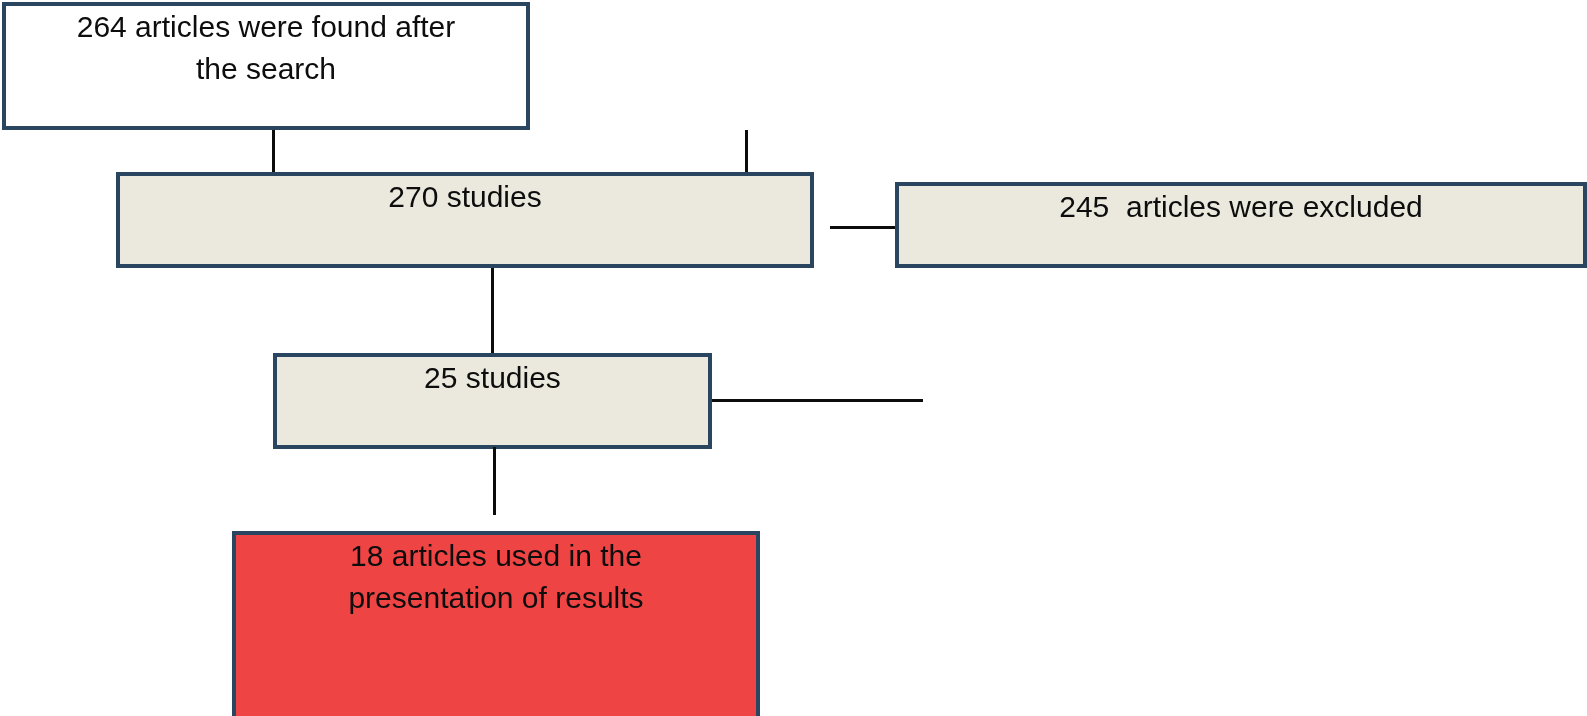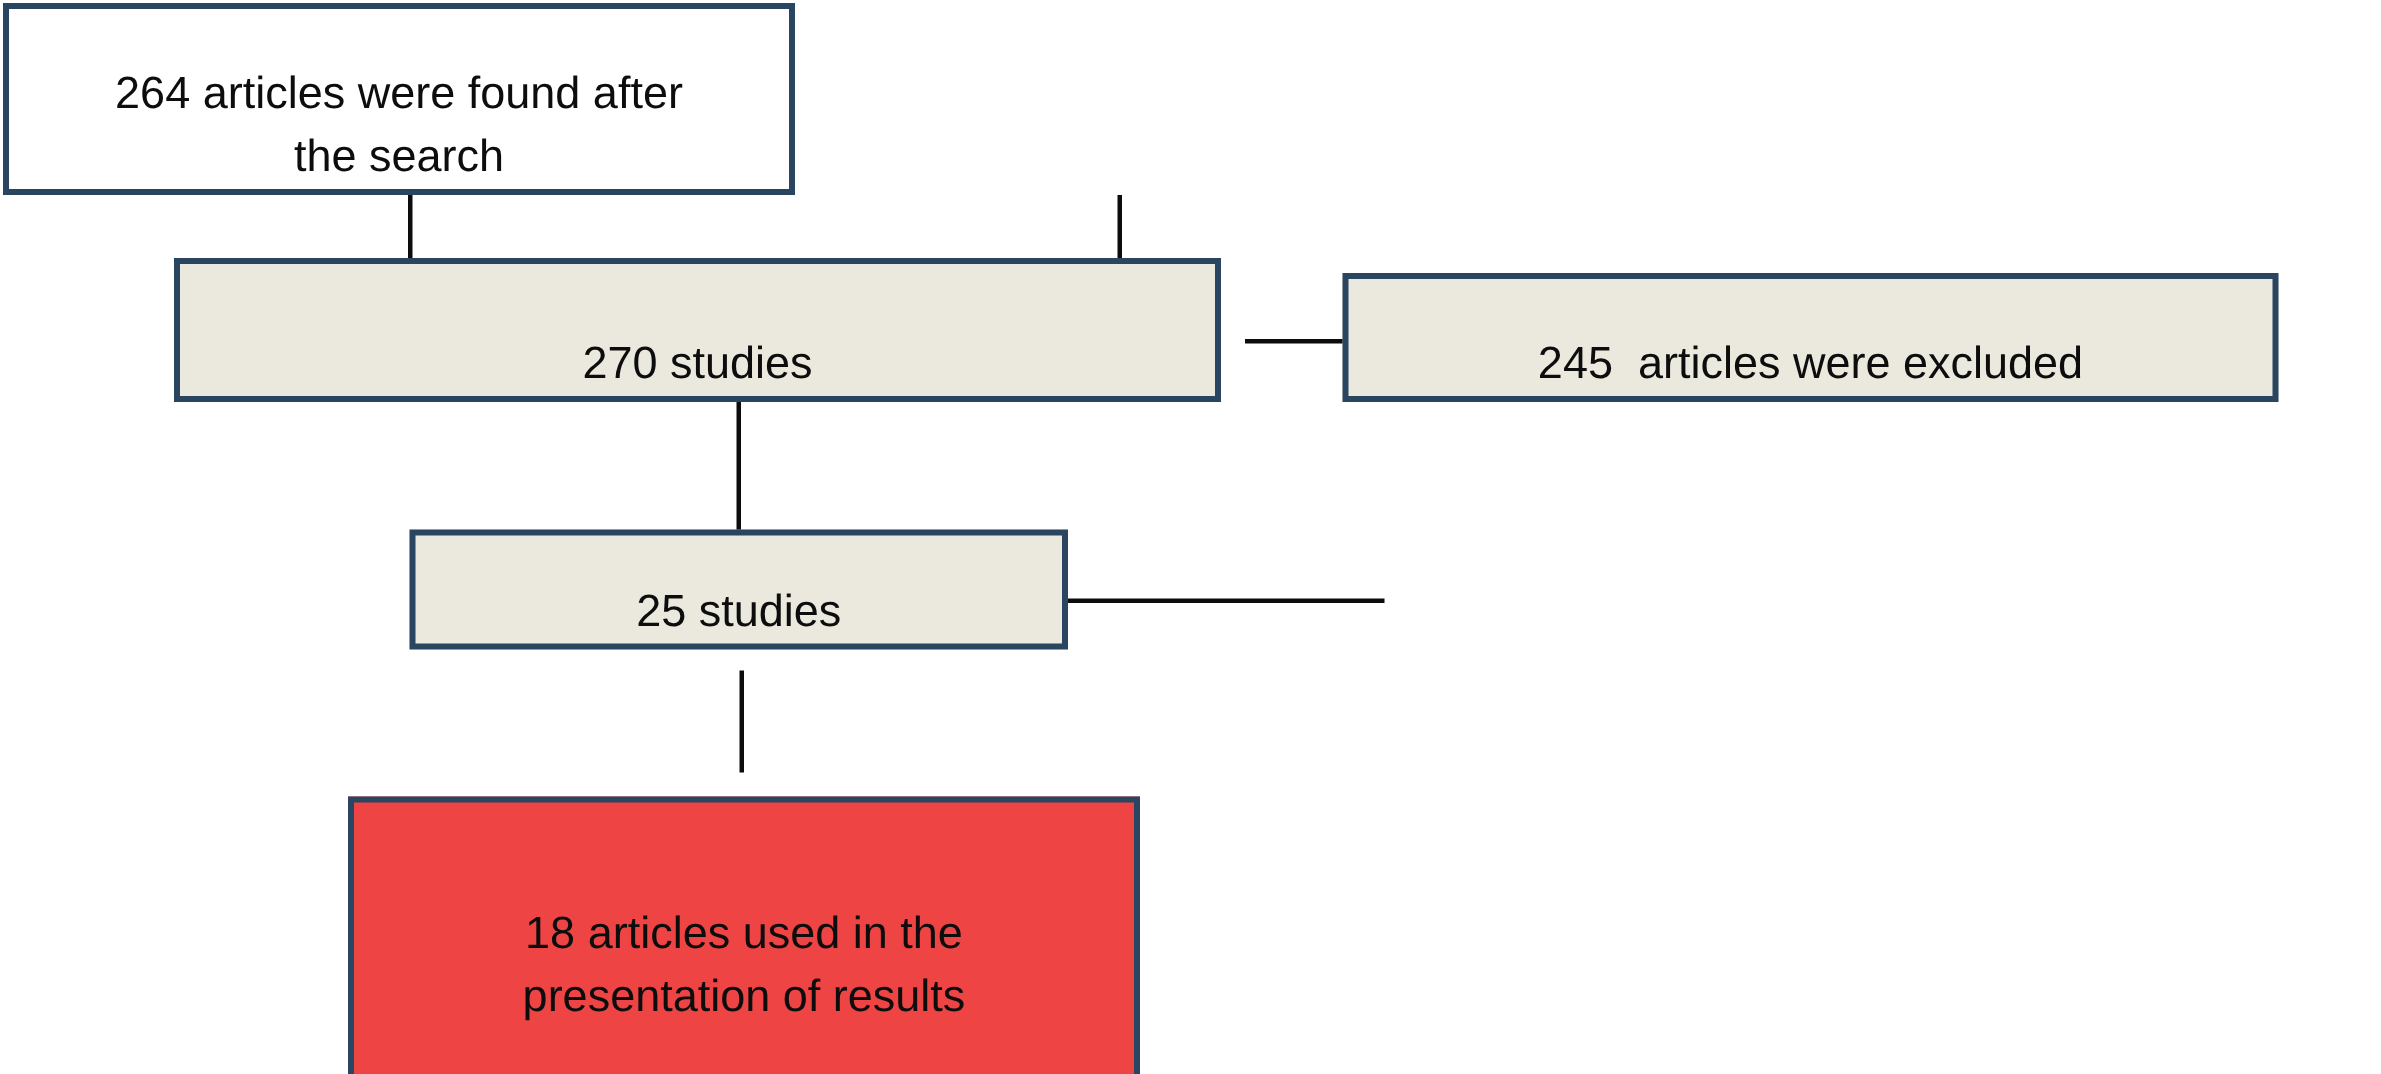--- a/index.html
+++ b/index.html
@@ -14,40 +14,40 @@
     overflow: hidden;
     background: var(--bg, #ffffff);
     font-family: "Liberation Sans", "DejaVu Sans", sans-serif;
   }
   .box {
     position: absolute;
     box-sizing: border-box;
     border: 4px solid var(--box-border, #2a4560);
     background: var(--fill-beige, #ebe9de);
     display: flex;
-    align-items: flex-end;
+    align-items: flex-start;
     justify-content: center;
     text-align: center;
   }
   .box .box-text {
     white-space: pre-wrap;
     font-size: 30px;
     line-height: 42px;
     color: var(--text, #0d0d0d);
   }
   .connector {
     position: absolute;
     background: var(--connector, #0c0c0c);
   }
   
   .b-found      { left: 2px;   top: 2px;   width: 528px; height: 128px; }
   .b-referenced { left: 615px; top: 2px;   width: 550px; height: 128px; }
   .b-270        { left: 116px; top: 172px; width: 698px; height: 96px;  }
-  .b-245        { left: 895px; top: 182px; width: 624px; height: 86px;  }
-  .b-25         { left: 273px; top: 353px; width: 439px; height: 80px;  }
+  .b-245        { left: 895px; top: 182px; width: 692px; height: 86px;  }
+  .b-25         { left: 273px; top: 353px; width: 439px; height: 96px;  }
   .b-reasons    { left: 923px; top: 325px; width: 664px; height: 236px; }
   .b-18         { left: 232px; top: 515px; width: 528px; height: 193px; padding-bottom: 34px; }
   
   .c-v1 { left: 272px; top: 130px; width: 3px;   height: 42px; }
   .c-v2 { left: 745px; top: 130px; width: 3px;   height: 42px; }
   .c-v3 { left: 491px; top: 268px; width: 3px;   height: 85px; }
   .c-v4 { left: 493px; top: 447px; width: 3px;   height: 68px; }
   .c-h1 { left: 830px; top: 226px; width: 65px;  height: 3px;  }
   .c-h2 { left: 712px; top: 399px; width: 211px; height: 3px;  }
 </style>

